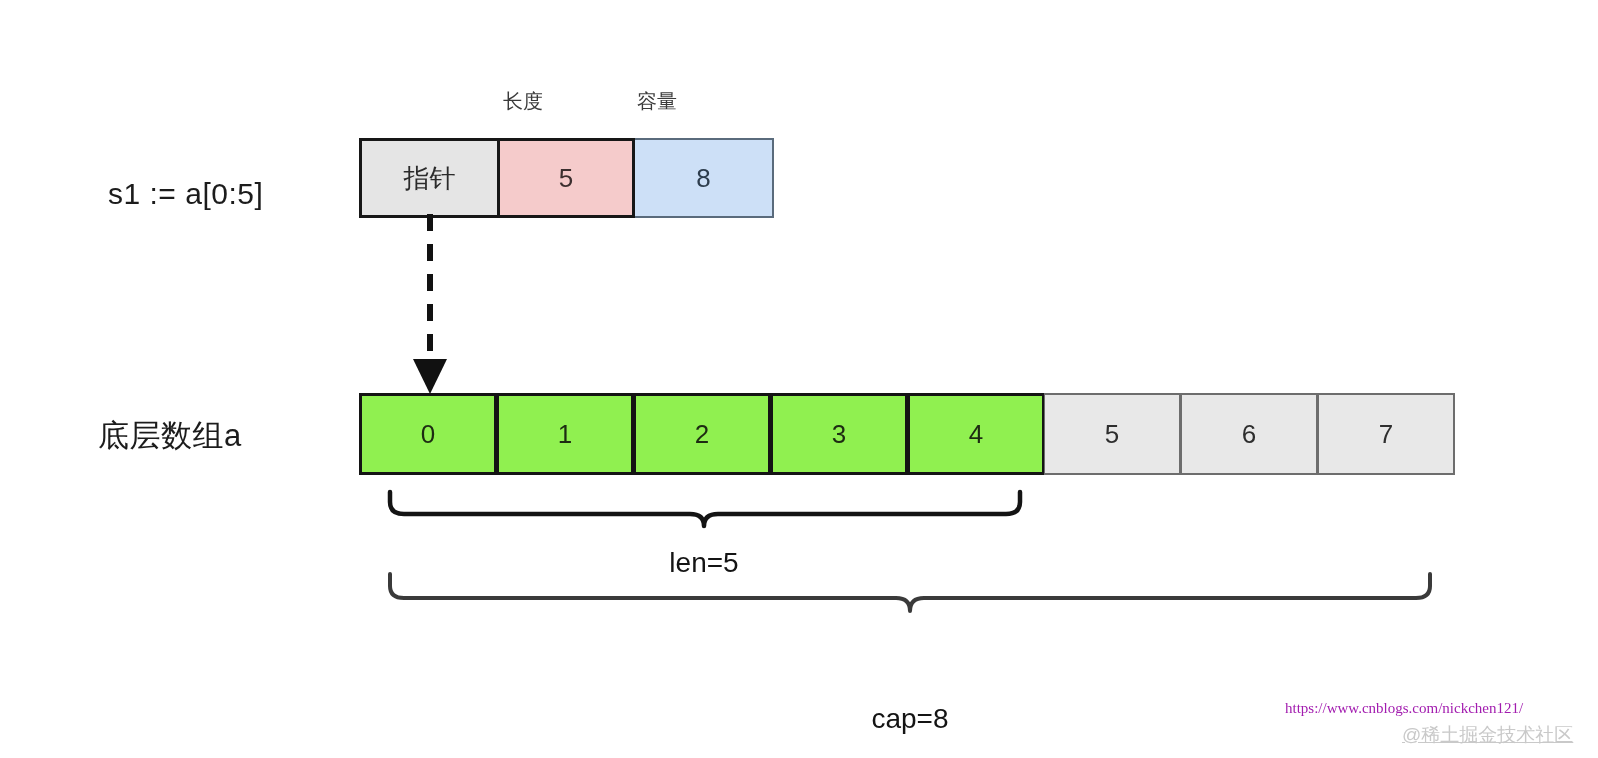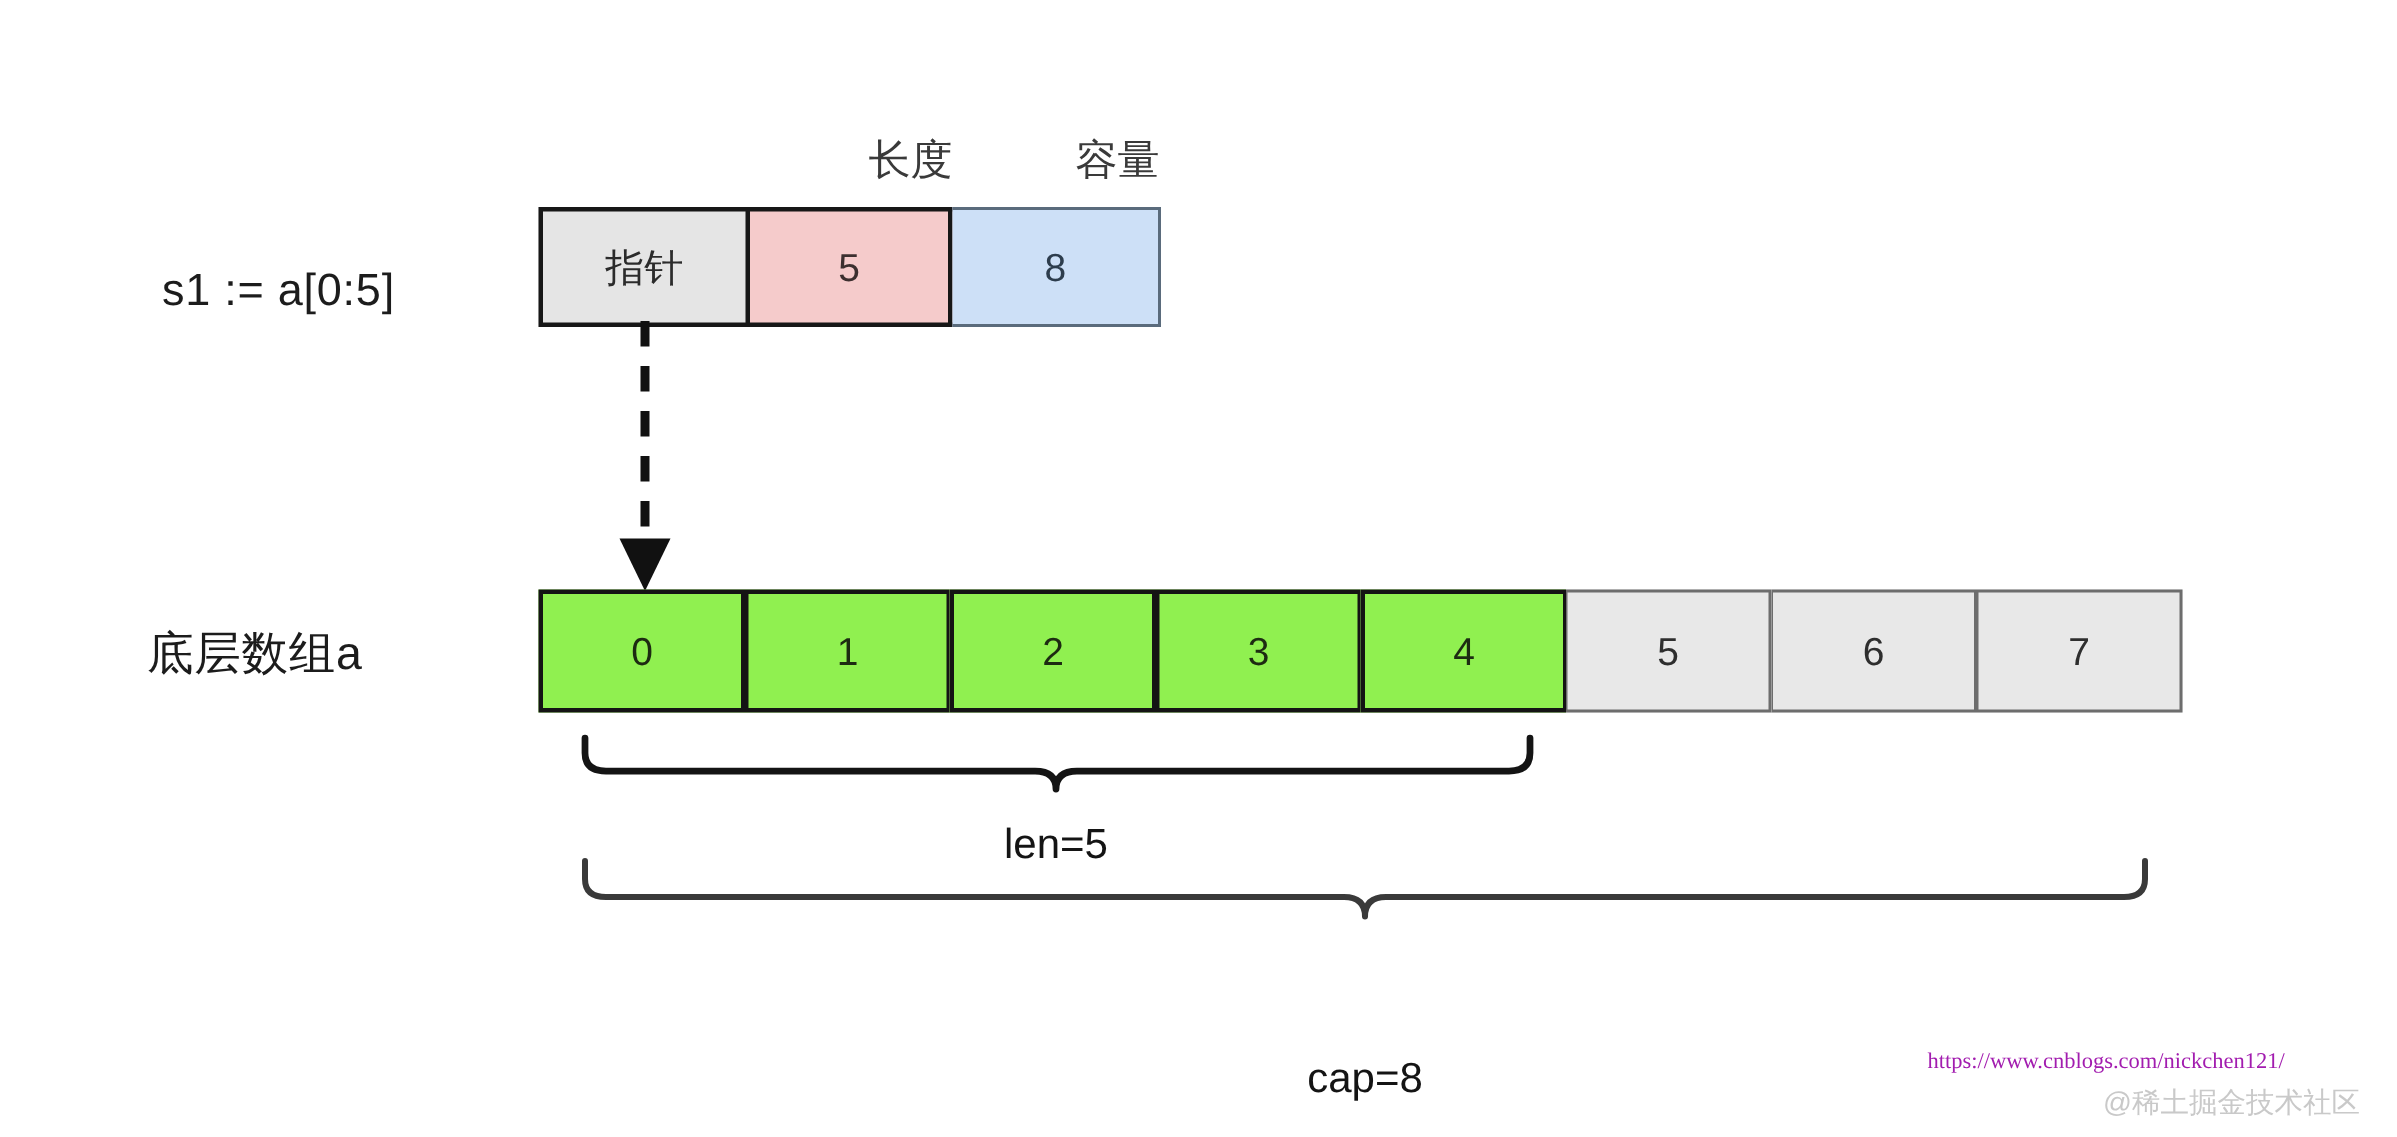--- a/index.html
+++ b/index.html
@@ -35,23 +35,23 @@
   #label-array {
     left: 98px;
     top: 415px;
     font-size: 31px;
     text-align: right;
   }
 
   
   .field-caption {
     position: absolute;
-    font-size: 28px;
+    font-size: 20px;
     color: #3a3a3a;
-    text-align: right;
+    text-align: left;
     white-space: nowrap;
   }
   #caption-len { left: 503px; top: 88px; width: 132px; }
   #caption-cap { left: 637px; top: 88px; width: 136px; font-family: Liberation Mono, monospace; }
 
   
   #slice-header {
     position: absolute;
     left: 359px;
     top: 138px;
@@ -156,20 +156,21 @@
     color: #a21caf;
     white-space: nowrap;
   }
   #watermark-brand {
     position: absolute;
     left: 1402px;
     top: 722px;
     font-size: 19px;
     color: #c9c9c9;
     white-space: nowrap;
+    text-decoration: underline;
   }
 </style>
 </head>
 <body>
 
 <div id="canvas">
 
   <div class="field-caption" id="caption-len">长度</div>
   <div class="field-caption" id="caption-cap">容量</div>
 

